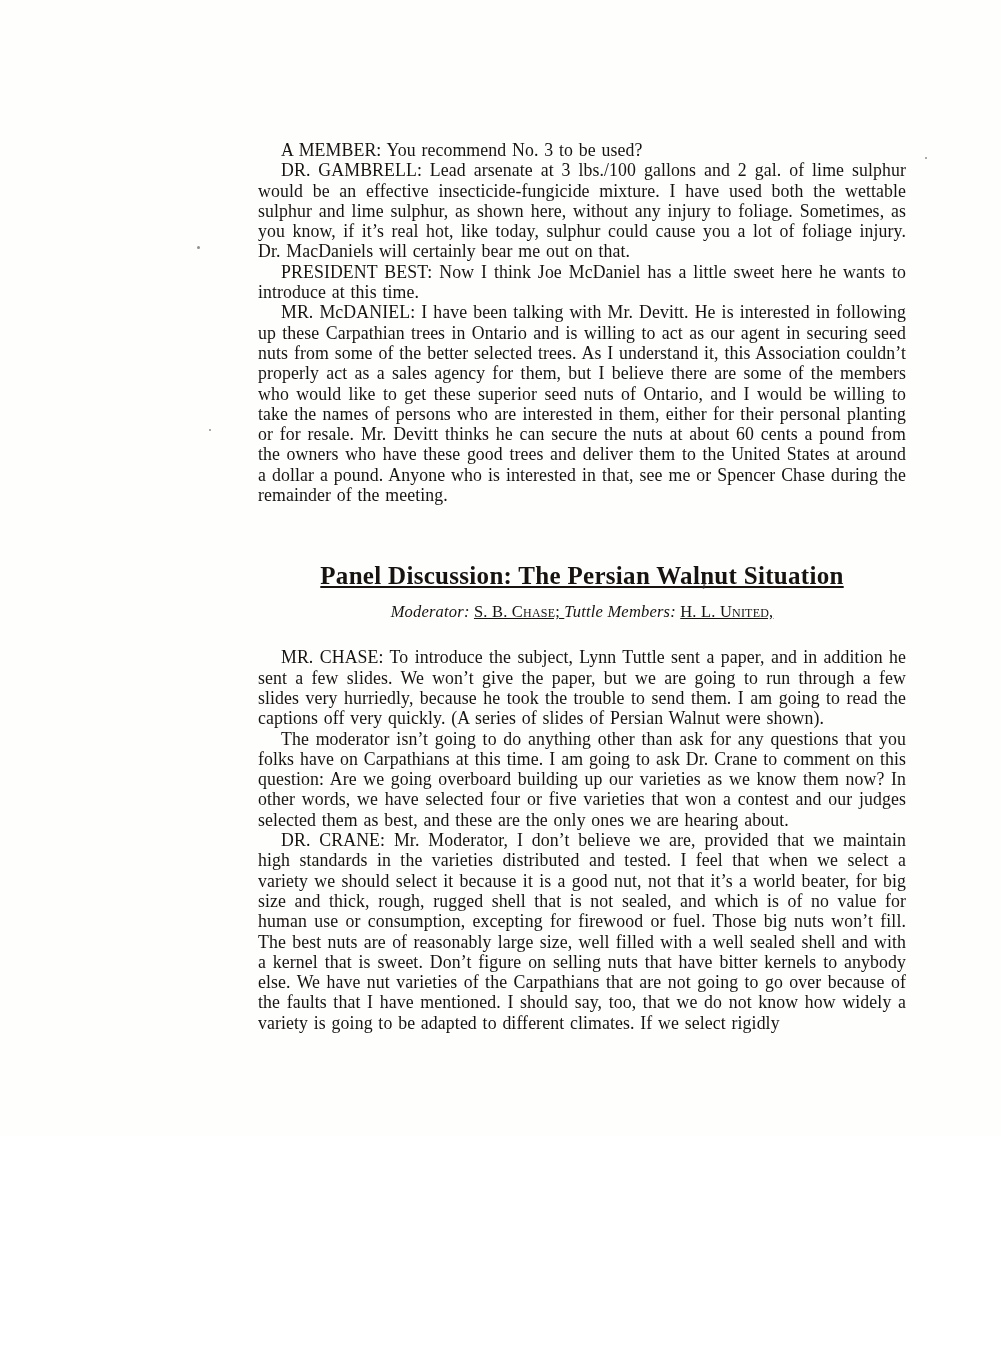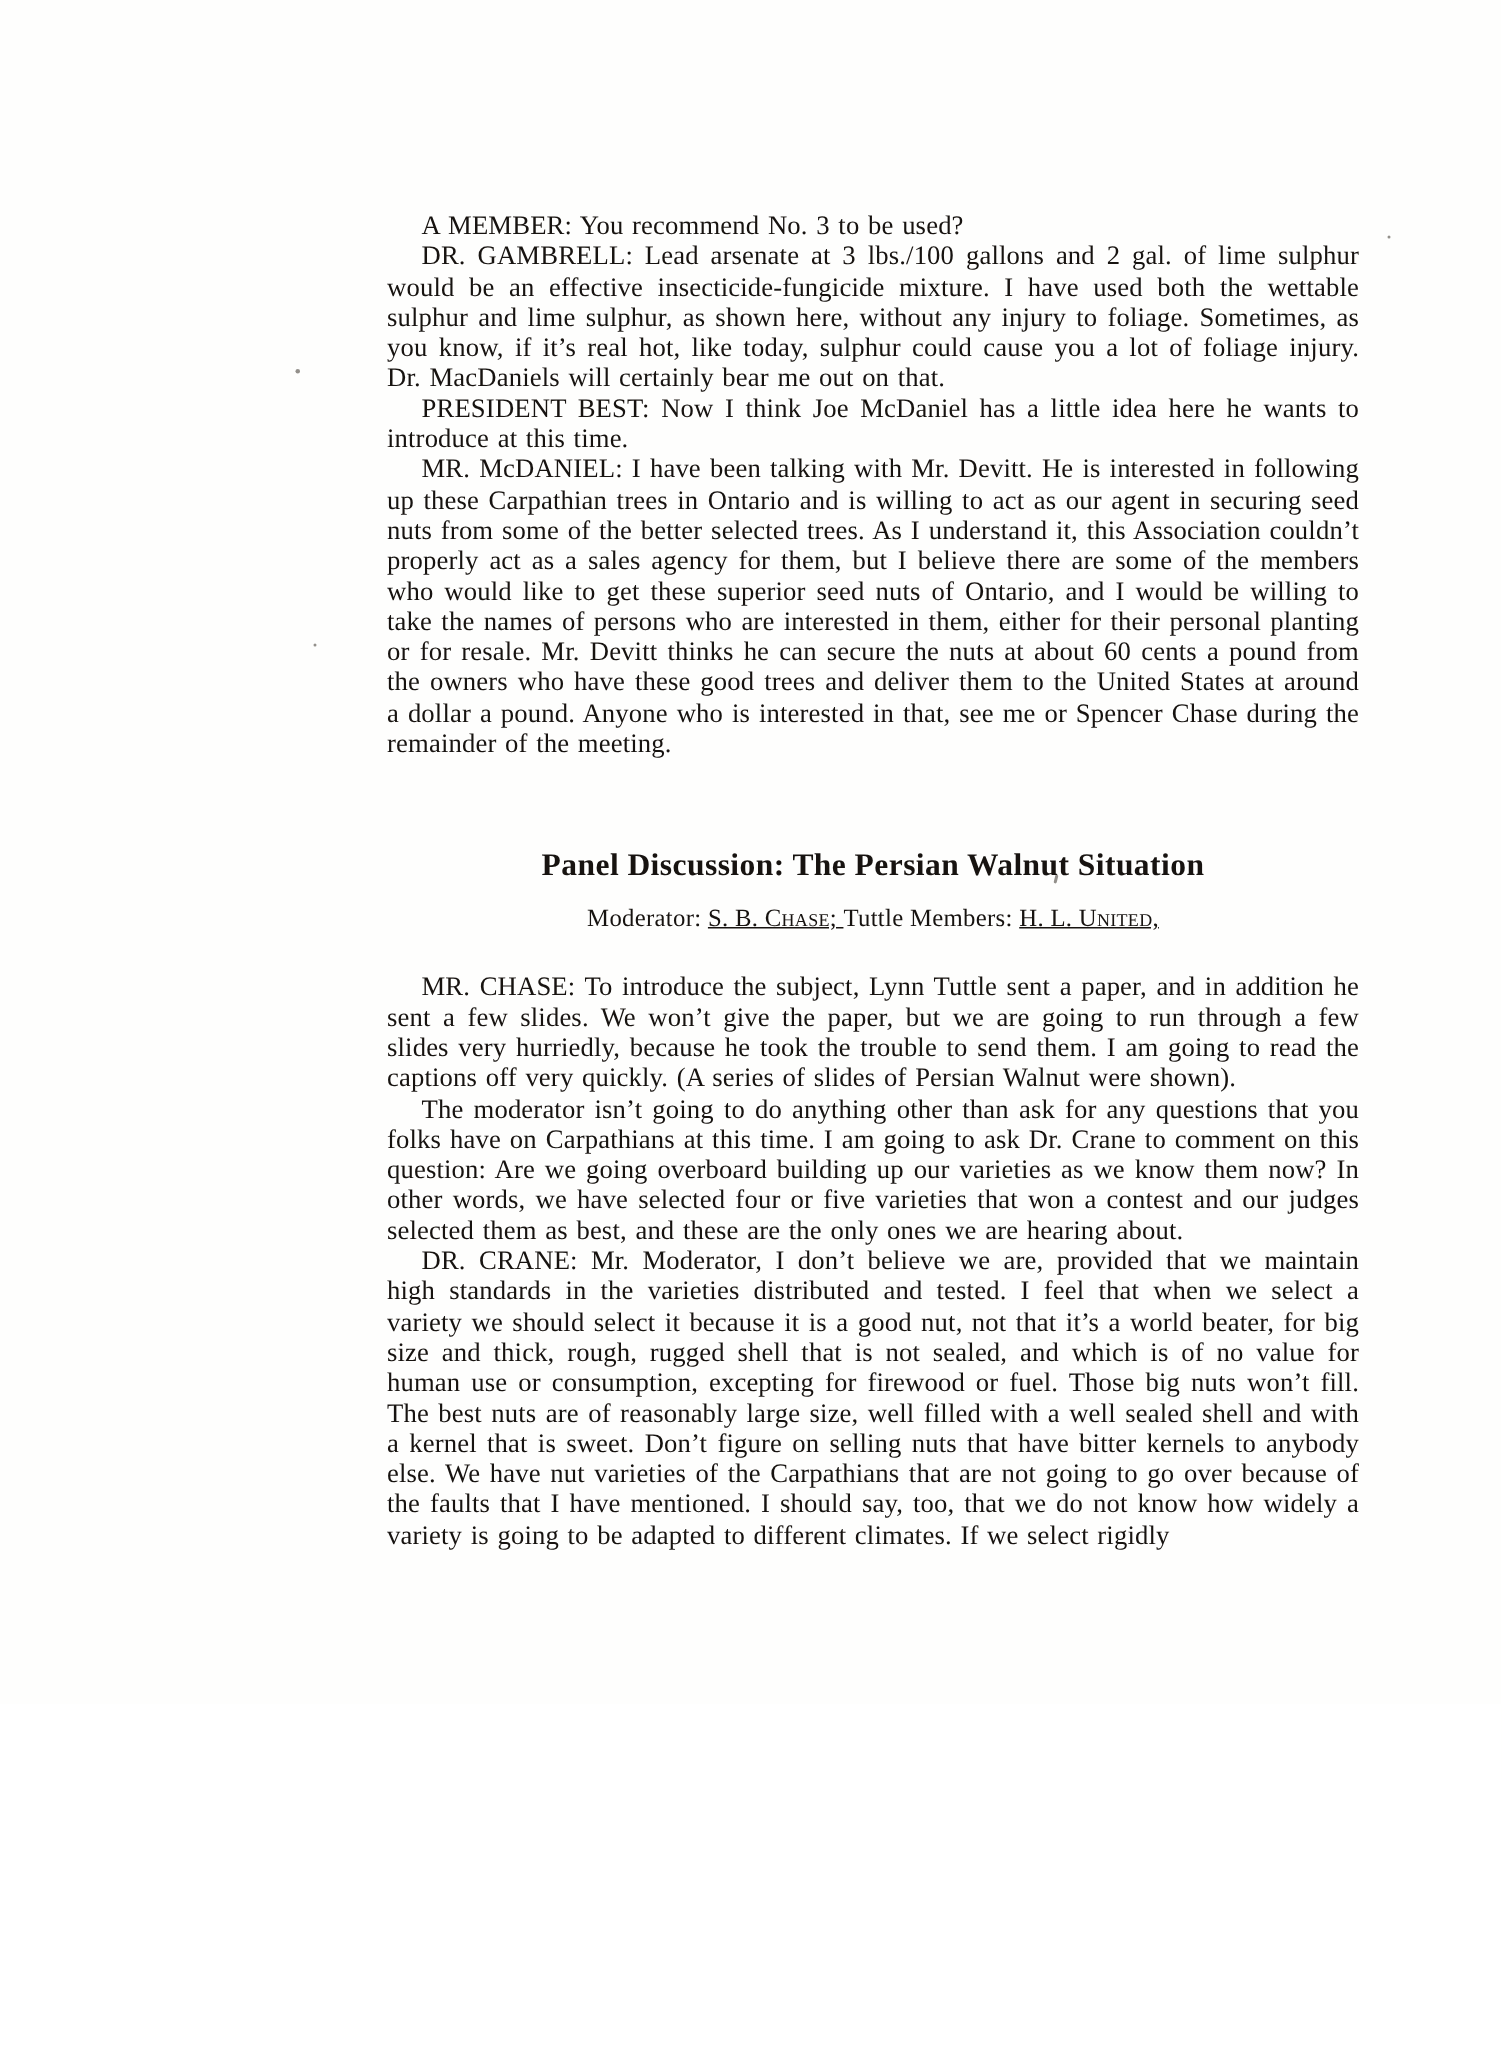--- a/index.html
+++ b/index.html
@@ -26,38 +26,39 @@
   .body-par {
     font-size: 17.8px;
     line-height: 20.3px;
     text-align: justify;
     text-indent: 23px;
     letter-spacing: 0.1px;
     word-spacing: 1.2px;
   }
 
   .section-title {
-    font-size: 21px;
+    font-size: 25px;
     font-weight: 700;
     text-align: center;
     margin-top: 58px;
     line-height: 26px;
     letter-spacing: 0.3px;
+    text-decoration: underline;
   }
 
   .byline {
     text-align: center;
     font-size: 16.5px;
     line-height: 18px;
     margin-top: 14px;
     margin-bottom: 26px;
     letter-spacing: 0.2px;
   }
 
-  .it { }
+  .it { font-style: italic; }
   .sc { font-variant: small-caps; text-decoration: underline; }
 
   .page-number {
     position: absolute;
     top: 1216px;
     left: 273px;
     width: 648px;
     text-align: center;
     font-size: 17px;
     letter-spacing: 0.5px;
@@ -81,21 +82,21 @@
 <body>
 
 <div class="page">
 
   <div class="text-column">
 
     <p class="body-par">A MEMBER: You recommend No. 3 to be used?</p>
 
     <p class="body-par">DR. GAMBRELL: Lead arsenate at 3 lbs./100 gallons and 2 gal. of lime sulphur would be an effective insecticide-fungicide mixture. I have used both the wettable sulphur and lime sulphur, as shown here, without any injury to foliage. Sometimes, as you know, if it’s real hot, like today, sulphur could cause you a lot of foliage injury. Dr. MacDaniels will certainly bear me out on that.</p>
 
-    <p class="body-par">PRESIDENT BEST: Now I think Joe McDaniel has a little idea here he wants to introduce at this time.</p>
+    <p class="body-par">PRESIDENT BEST: Now I think Joe McDaniel has a little sweet here he wants to introduce at this time.</p>
 
     <p class="body-par">MR. McDANIEL: I have been talking with Mr. Devitt. He is interested in following up these Carpathian trees in Ontario and is willing to act as our agent in securing seed nuts from some of the better selected trees. As I understand it, this Association couldn’t properly act as a sales agency for them, but I believe there are some of the members who would like to get these superior seed nuts of Ontario, and I would be willing to take the names of persons who are interested in them, either for their personal planting or for resale. Mr. Devitt thinks he can secure the nuts at about 60 cents a pound from the owners who have these good trees and deliver them to the United States at around a dollar a pound. Anyone who is interested in that, see me or Spencer Chase during the remainder of the meeting.</p>
 
     <h2 class="section-title">Panel Discussion: The Persian Walnut Situation</h2>
 
     <div class="byline">
       <div class="byline-line"><span class="it">Moderator: </span><span class="sc">S. B. Chase; </span><span class="it">Tuttle Members: </span><span class="sc">H. L. United,</span></div>
     </div>
 
     <p class="body-par">MR. CHASE: To introduce the subject, Lynn Tuttle sent a paper, and in addition he sent a few slides. We won’t give the paper, but we are going to run through a few slides very hurriedly, because he took the trouble to send them. I am going to read the captions off very quickly. (A series of slides of Persian Walnut were shown).</p>

